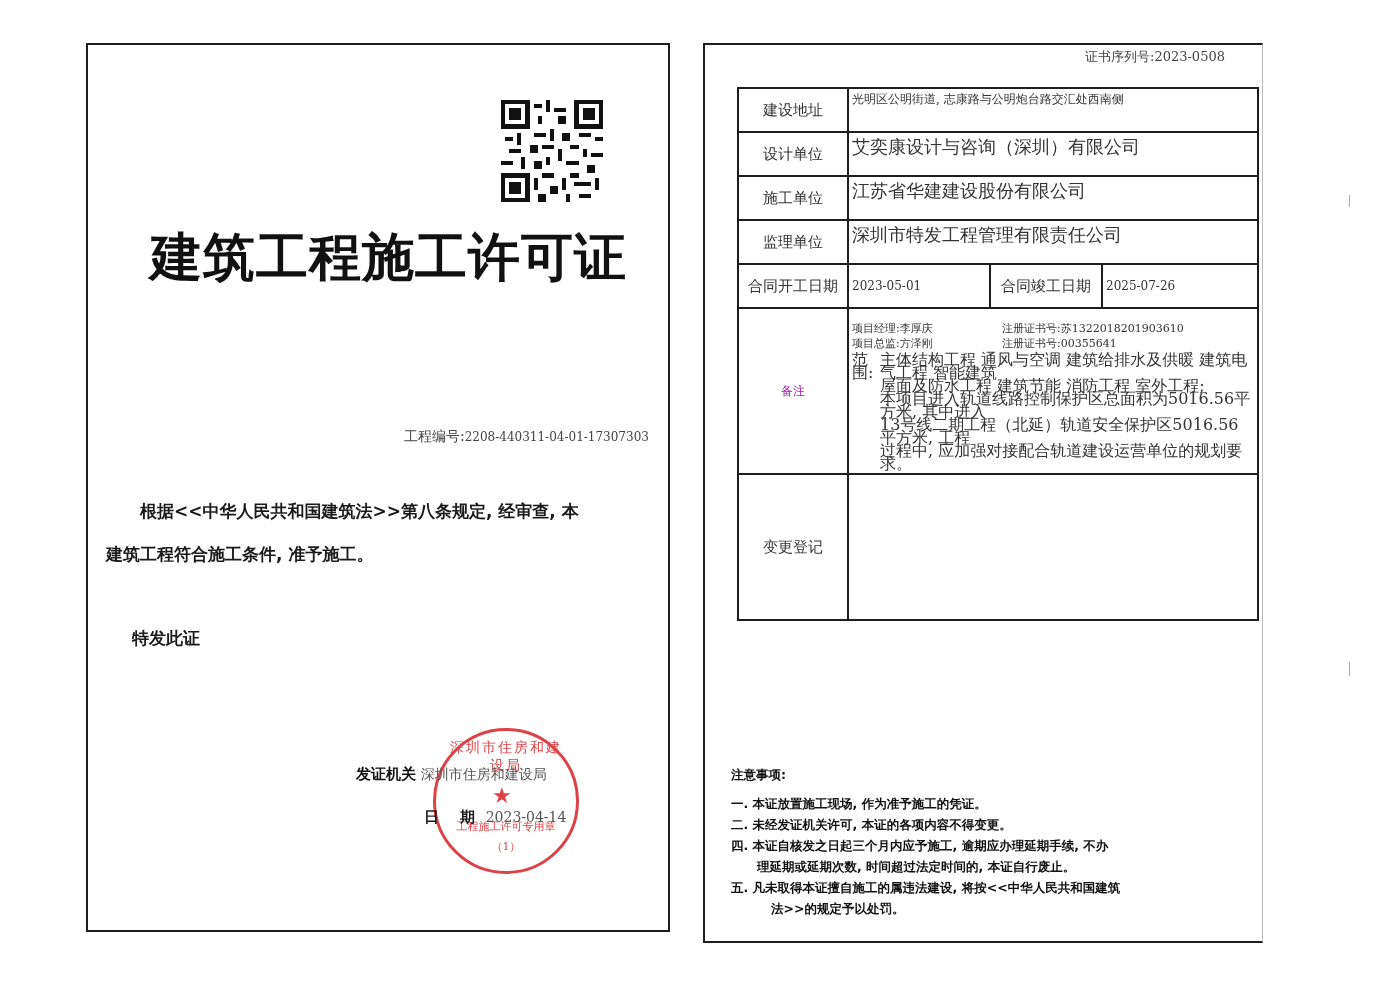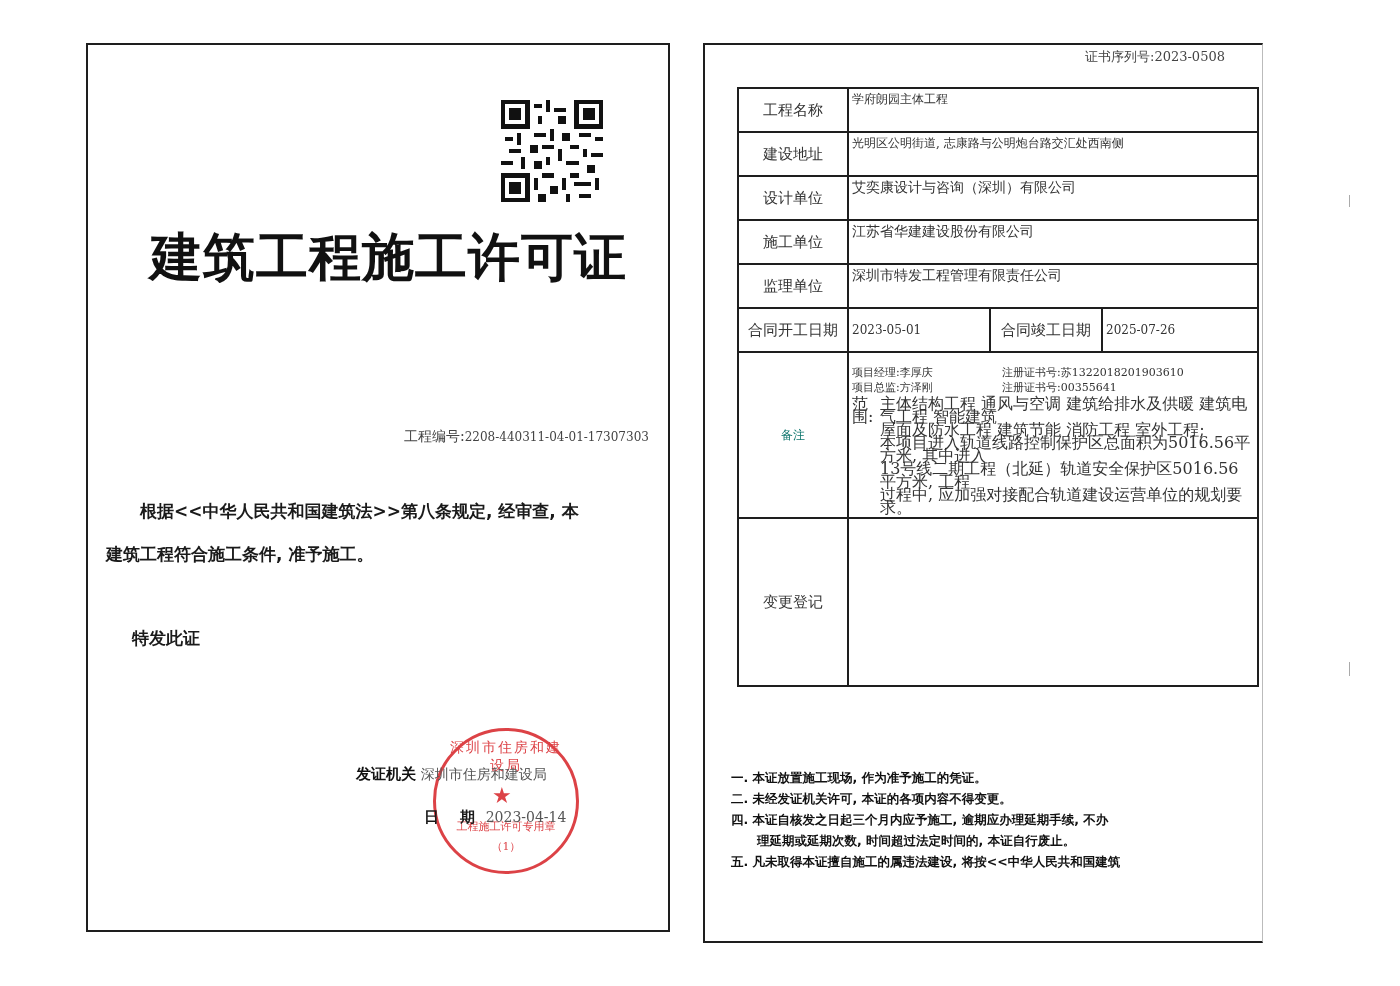--- a/index.html
+++ b/index.html
@@ -22,21 +22,21 @@
   .datel .val{color:#555;font-size:14px;margin-left:6px;}
   .seal{position:absolute;left:345px;top:683px;width:146px;height:146px;border:3px solid #d8282d;border-radius:50%;box-sizing:border-box;opacity:.88;}
   .seal .arc{position:absolute;left:14px;top:8px;width:112px;text-align:center;color:#d8282d;font-size:14px;letter-spacing:2px;}
   .seal .sub{position:absolute;left:14px;top:88px;width:112px;text-align:center;color:#d8282d;font-size:11px;}
   .seal .idx{position:absolute;left:14px;top:108px;width:112px;text-align:center;color:#d8282d;font-size:11px;}
   .serial{position:absolute;left:380px;top:3px;font-size:13px;color:#444;white-space:nowrap;}
   table.form{position:absolute;left:32px;top:42px;width:522px;border-collapse:collapse;table-layout:fixed;}
   table.form td{border:2px solid #1e1e1e;vertical-align:top;padding:0;}
   table.form td.h{text-align:center;vertical-align:middle;font-size:15px;color:#333;}
   table.form td.v{font-size:12px;color:#333;padding:2px 3px;}
-  table.form td.v.big{font-size:14px;}
+  table.form td.v.big{font-size:18px;}
   .info{font-size:11px;line-height:15px;color:#333;padding:12px 3px 3px 3px;}
   .info .row{display:flex;}
   .info .row span{display:inline-block;}
   .info .scope{font-size:16px;line-height:13px;margin-top:2px;}
   .notes{position:absolute;left:26px;top:722px;font-family:"DejaVu Sans","Liberation Sans",sans-serif;font-weight:bold;font-size:12.5px;color:#111;}
   .notes .h{margin-bottom:9px;}
   .notes .it{line-height:21px;white-space:nowrap;}
   .notes .ind{padding-left:26px;}
   .edge{position:absolute;background:#aaa;}
 </style>
@@ -129,24 +129,20 @@
 
   <table class="form">
     <colgroup>
         <col style="width:110px">
         <col style="width:142px">
         <col style="width:112px">
         <col>
       </colgroup>
     <tbody>
     <tr style="height:44px">
-      <td class="h">工程名称</td>
-      <td class="v" colspan="3">学府朗园主体工程</td>
-    </tr>
-    <tr style="height:44px">
       <td class="h">建设地址</td>
       <td class="v" colspan="3">光明区公明街道, 志康路与公明炮台路交汇处西南侧</td>
     </tr>
     <tr style="height:44px">
       <td class="h">设计单位</td>
       <td class="v big" colspan="3">艾奕康设计与咨询（深圳）有限公司</td>
     </tr>
     <tr style="height:44px">
       <td class="h">施工单位</td>
       <td class="v big" colspan="3">江苏省华建建设股份有限公司</td>
@@ -155,21 +151,21 @@
       <td class="h">监理单位</td>
       <td class="v big" colspan="3">深圳市特发工程管理有限责任公司</td>
     </tr>
     <tr style="height:44px">
       <td class="h">合同开工日期</td>
       <td class="v" style="vertical-align:middle;">2023-05-01</td>
       <td class="h">合同竣工日期</td>
       <td class="v" style="vertical-align:middle;">2025-07-26</td>
     </tr>
     <tr style="height:150px">
-      <td class="h" style="color:#0f766e;font-size:12px;">备注</td>
+      <td class="h" style="color:#a21caf;font-size:12px;">备注</td>
       <td colspan="3">
         <div class="info">
           <div class="row">
             <span style="width:150px;"><span>项目经理:</span><span>李厚庆</span></span>
             <span><span>注册证书号:</span><span>苏1322018201903610</span></span>
           </div>
           <div class="row">
             <span style="width:150px;"><span>项目总监:</span><span>方泽刚</span></span>
             <span><span>注册证书号:</span><span>00355641</span></span>
           </div>
@@ -179,30 +175,32 @@
                   <span>主体结构工程 通风与空调 建筑给排水及供暖 建筑电气工程 智能建筑</span>
                 </div>
             <div style="padding-left:28px;">屋面及防水工程 建筑节能 消防工程 室外工程;</div>
             <div style="padding-left:28px;">本项目进入轨道线路控制保护区总面积为5016.56平方米, 其中进入</div>
             <div style="padding-left:28px;">13号线二期工程（北延）轨道安全保护区5016.56平方米, 工程</div>
             <div style="padding-left:28px;">过程中, 应加强对接配合轨道建设运营单位的规划要求。</div>
           </div>
         </div>
       </td>
     </tr>
-    <tr style="height:168px">
+    <tr style="height:146px">
       <td class="h">变更登记</td>
       <td class="v" colspan="3"></td>
     </tr>
   </tbody>
     </table>
 
   <div class="notes">
+    <div class="h">注意事项:</div>
     <div class="it">一. 本证放置施工现场, 作为准予施工的凭证。</div>
     <div class="it">二. 未经发证机关许可, 本证的各项内容不得变更。</div>
     <div class="it">四. 本证自核发之日起三个月内应予施工, 逾期应办理延期手续, 不办</div>
     <div class="it ind">理延期或延期次数, 时间超过法定时间的, 本证自行废止。</div>
     <div class="it">五. 凡未取得本证擅自施工的属违法建设, 将按&lt;&lt;中华人民共和国建筑</div>
+    <div class="it ind" style="padding-left:40px;">法&gt;&gt;的规定予以处罚。</div>
   </div>
 </div>
 
 <div class="edge" style="left:1349px;top:195px;width:1px;height:12px;"></div>
 <div class="edge" style="left:1349px;top:662px;width:1px;height:14px;"></div>
 
 </body></html>

